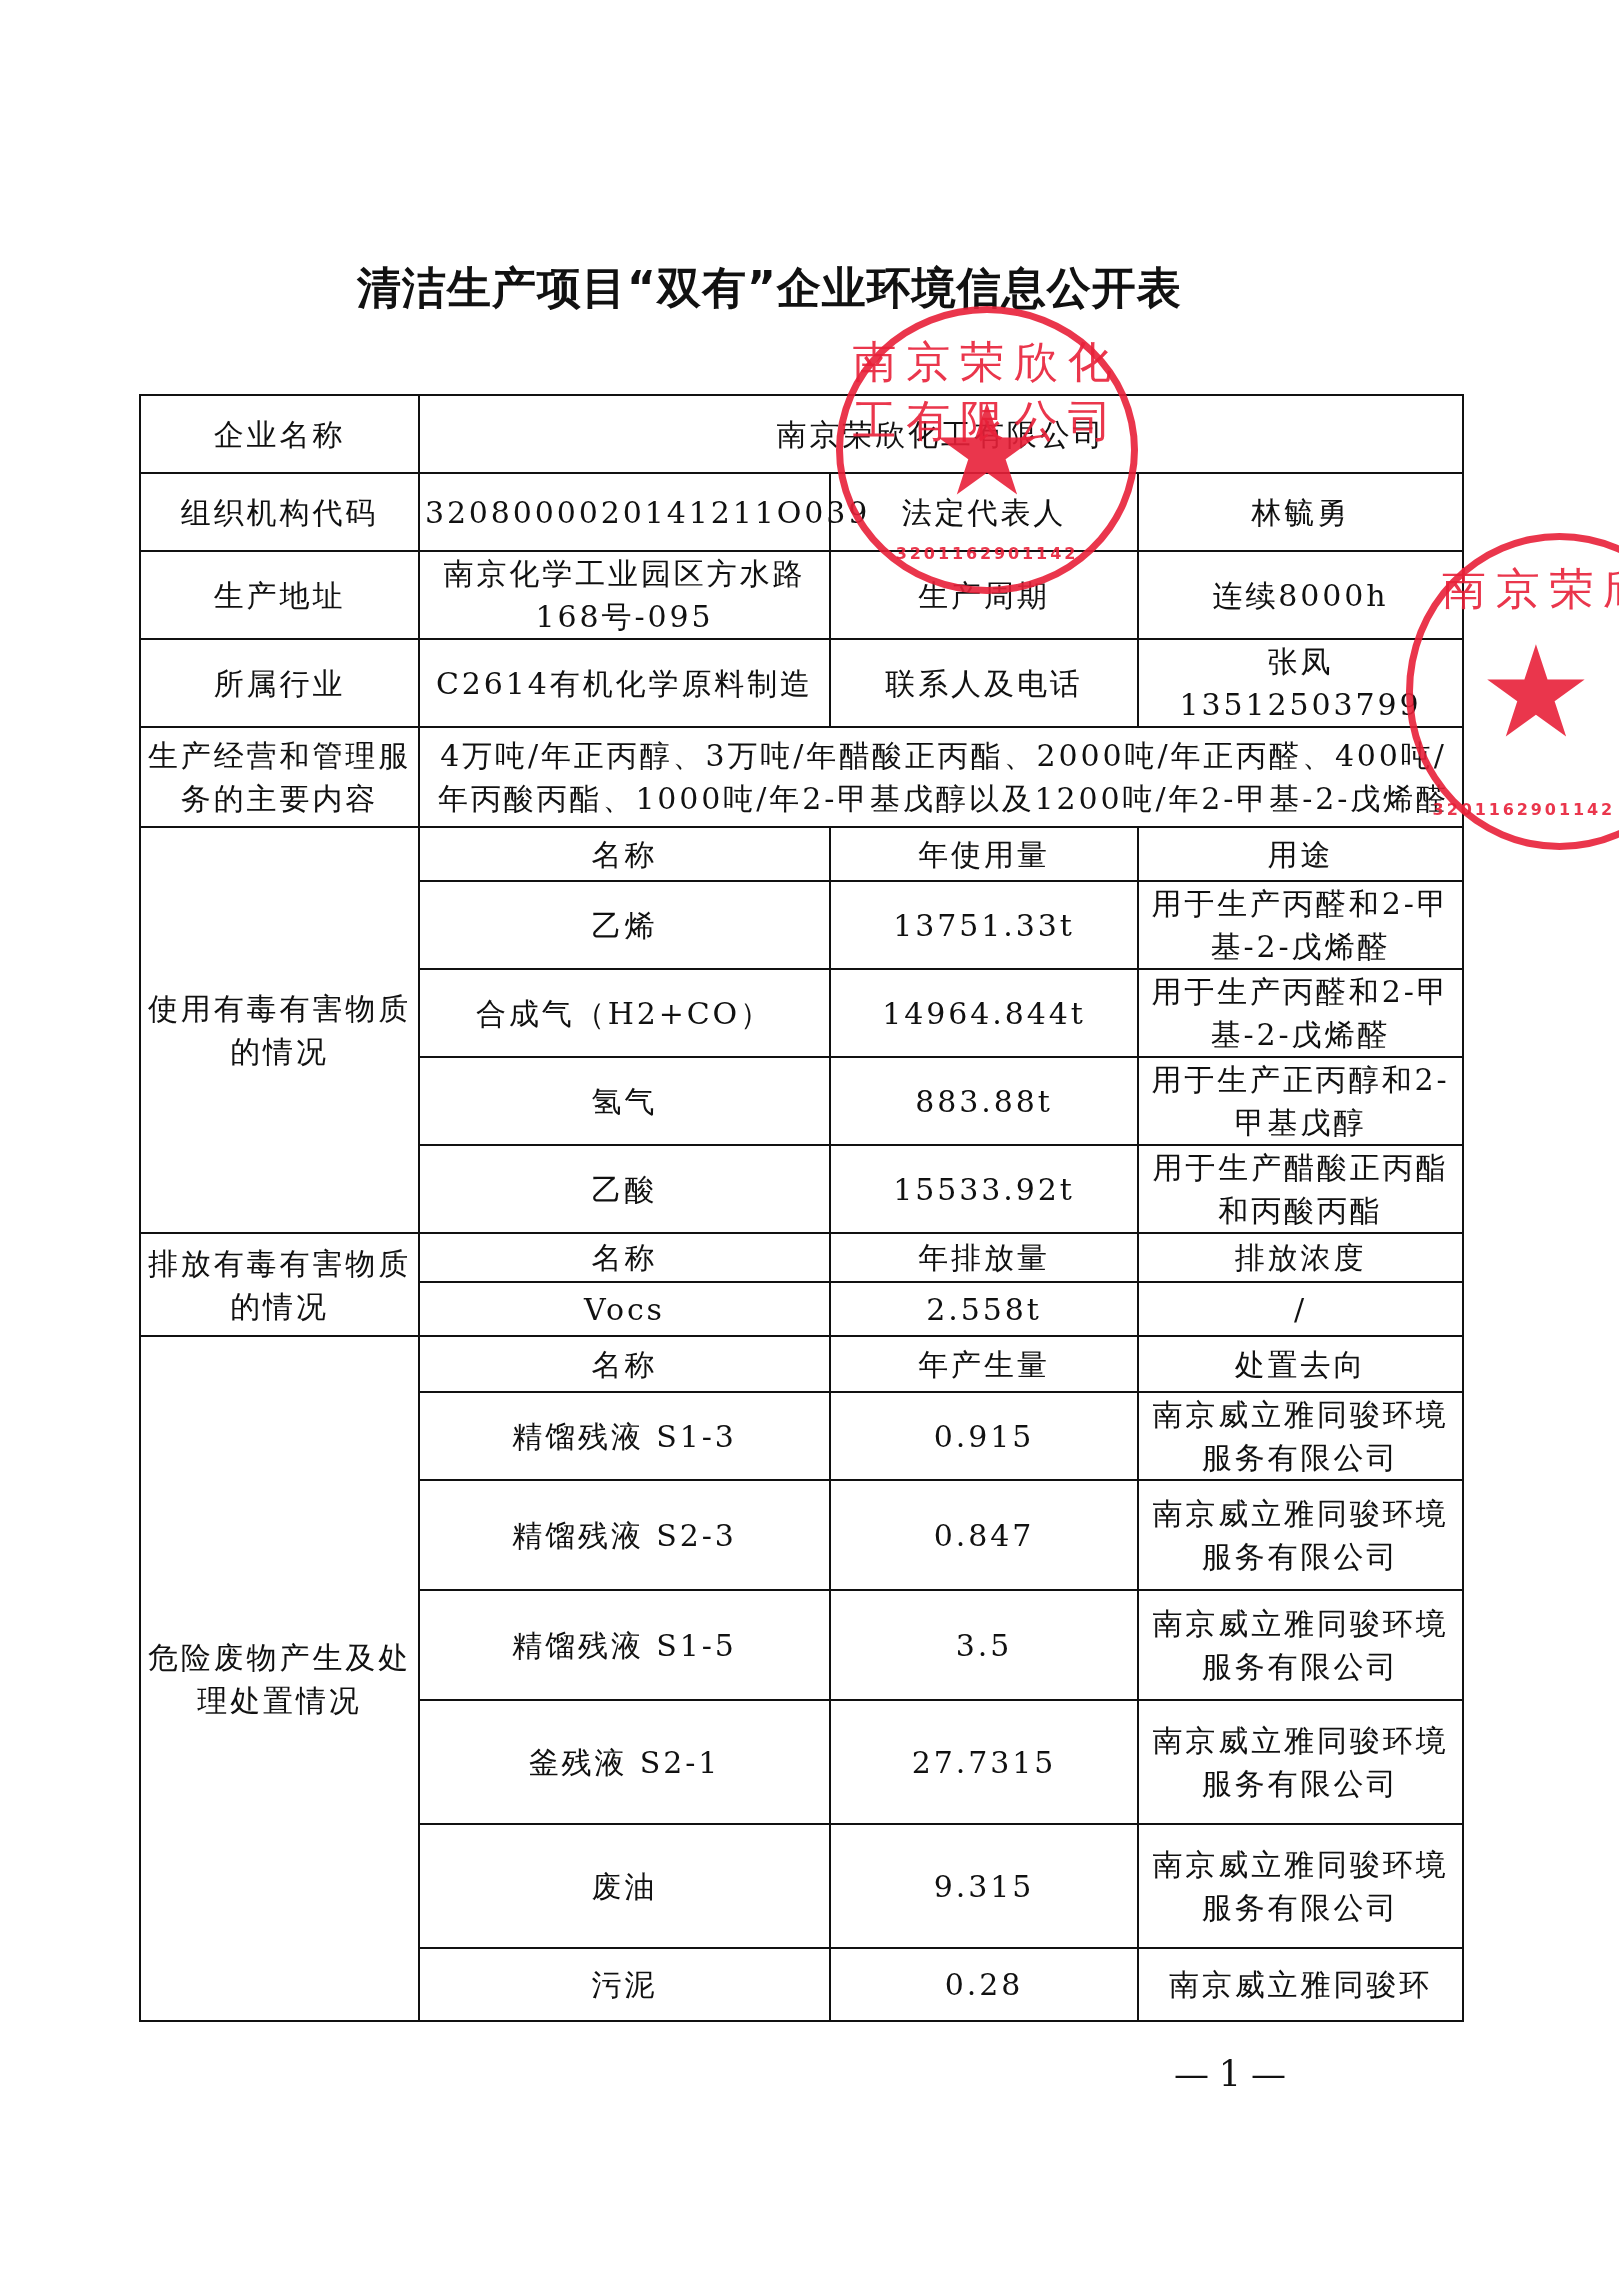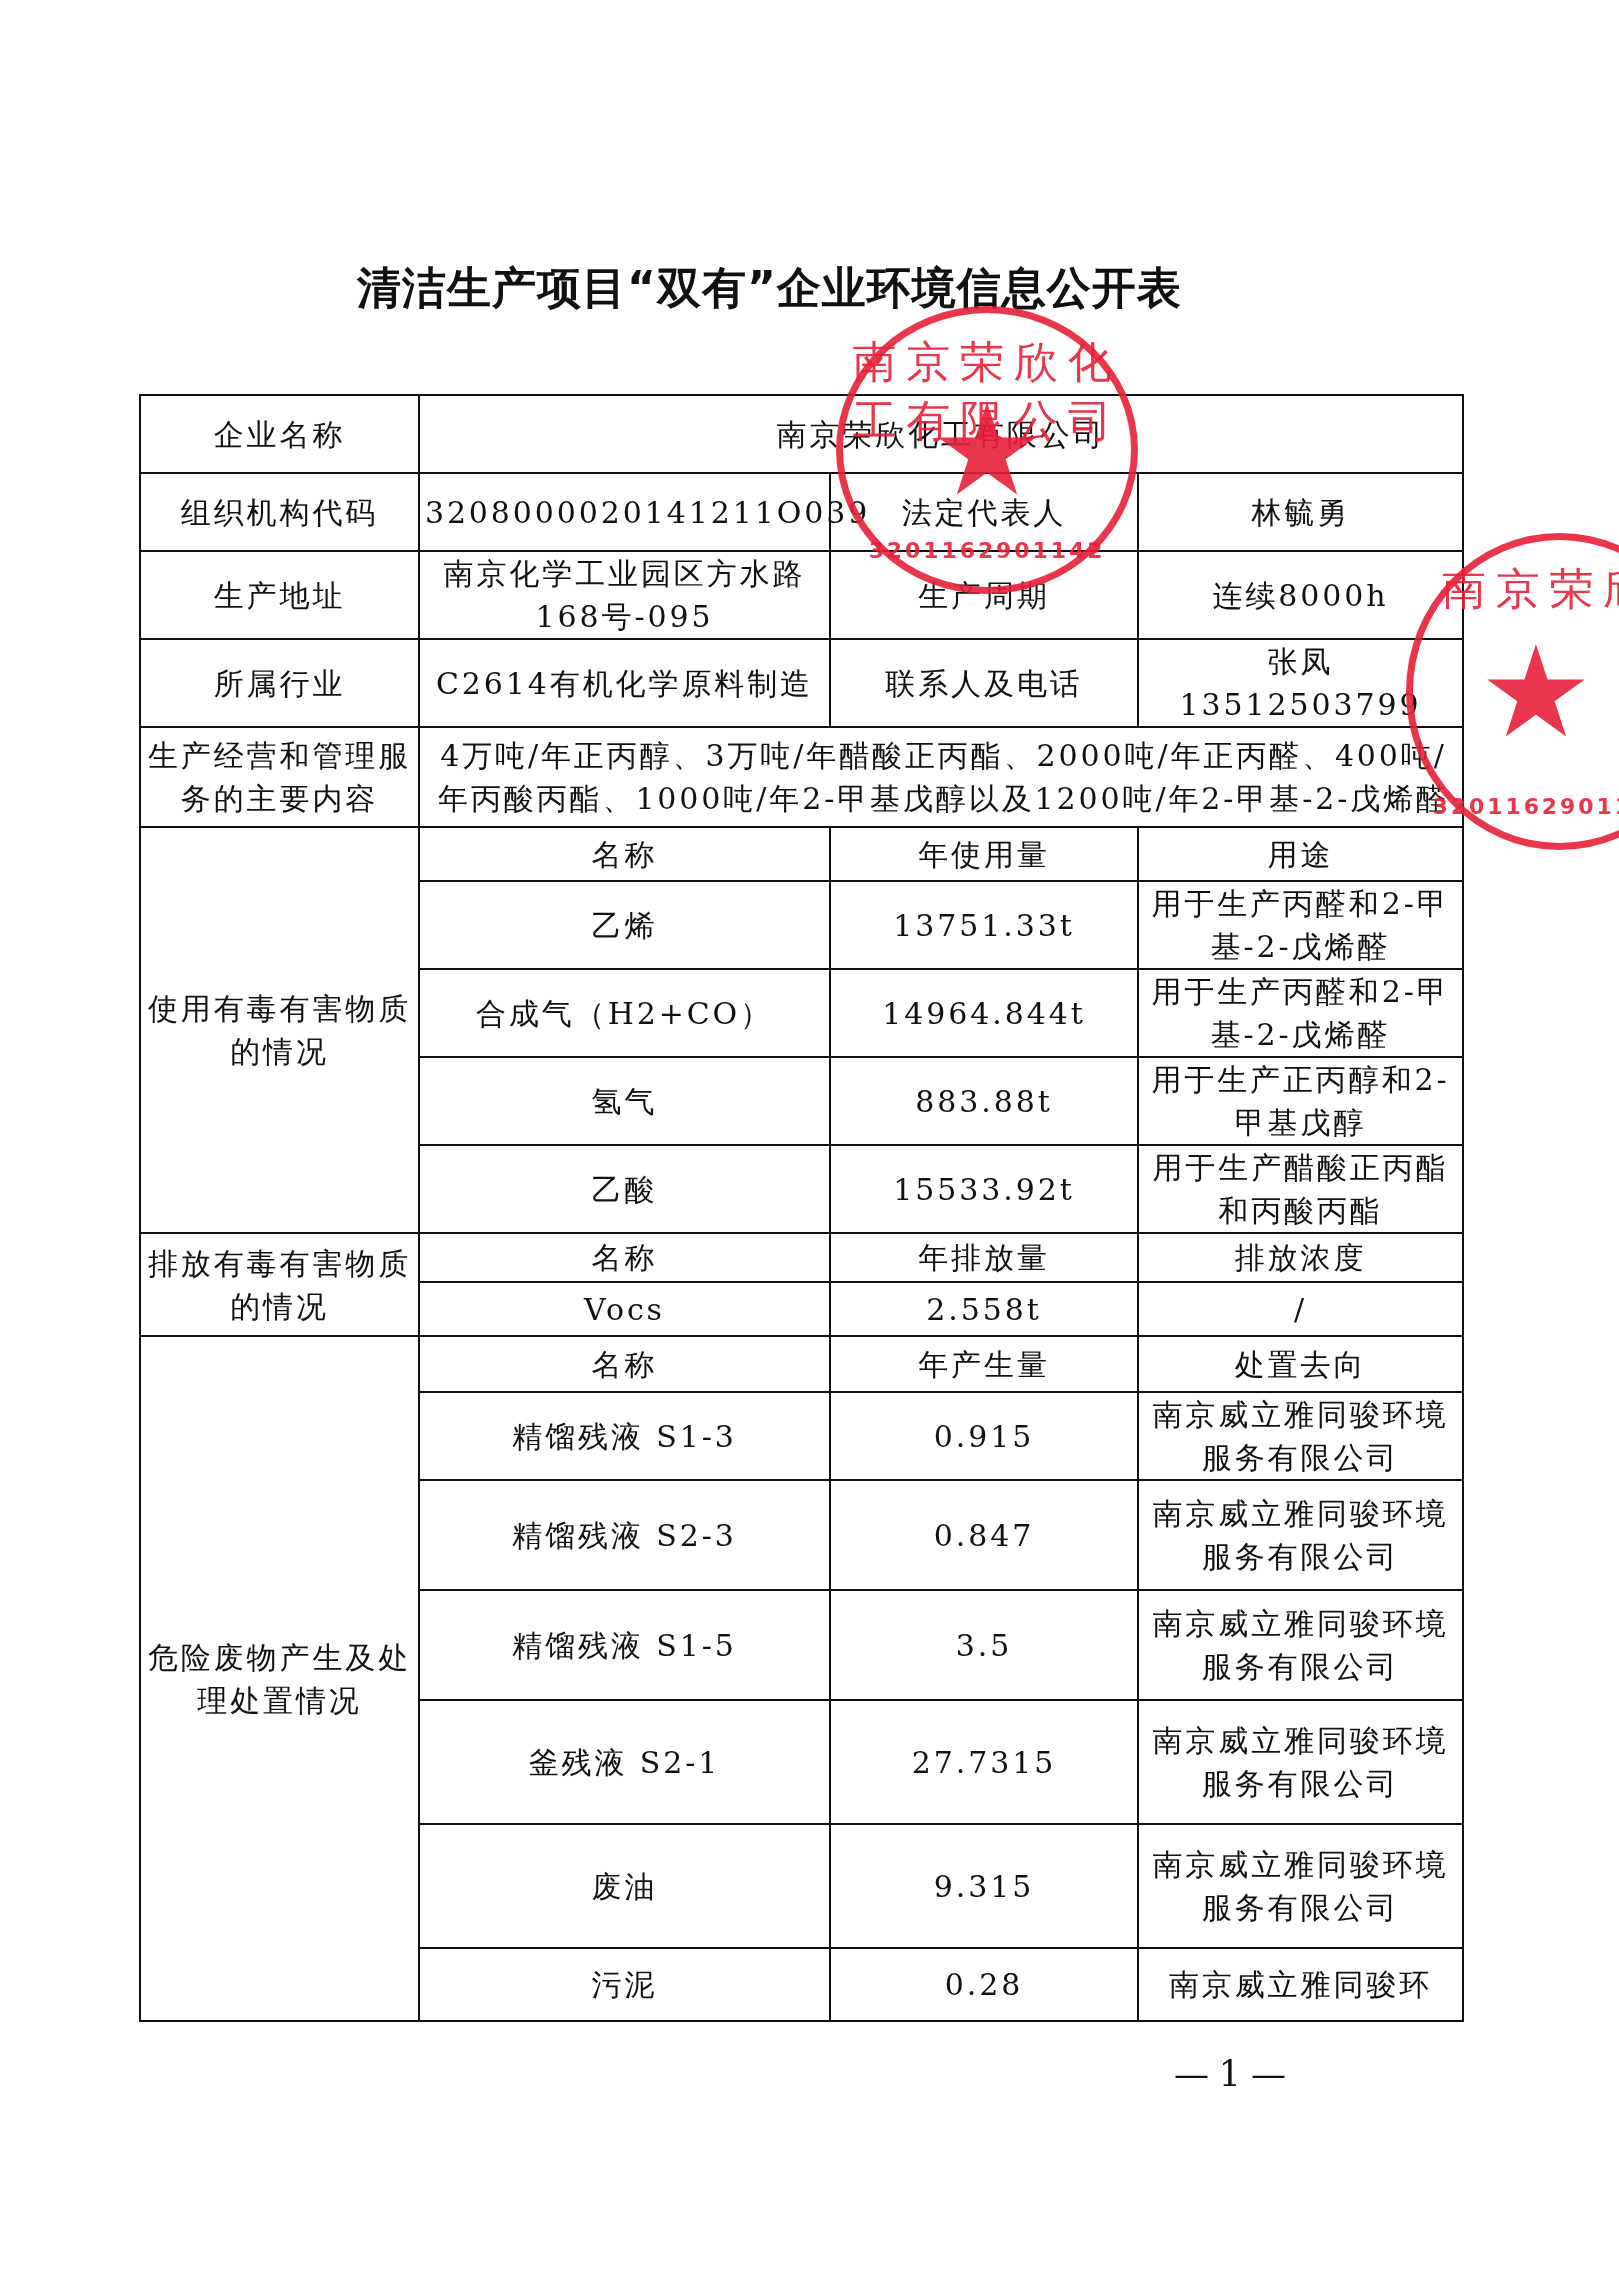--- a/index.html
+++ b/index.html
@@ -35,21 +35,21 @@
     .stamp .star {
       position: absolute; left: 50%; top: 50%; transform: translate(-50%,-50%);
       font-size: 127px; line-height: 1;
     }
     .stamp .arc {
       position: absolute; left: 0; right: 0; top: 19.6px; text-align: center;
       font-family: "DejaVu Sans", sans-serif; font-size: 44px; letter-spacing: 9.8px;
     }
     .stamp .code {
       position: absolute; left: 0; right: 0; bottom: 24.4px; text-align: center;
-      font-family: "DejaVu Sans", sans-serif; font-weight: bold; font-size: 22px; letter-spacing: 2.9px;
+      font-family: "DejaVu Sans", sans-serif; font-weight: bold; font-size: 16px; letter-spacing: 2.9px;
     }
   </style>
 </head>
 <body>
 
 <div class="title">清洁生产项目“双有”企业环境信息公开表</div>
 
 <table class="main">
   <colgroup>
       <col class="c1">

